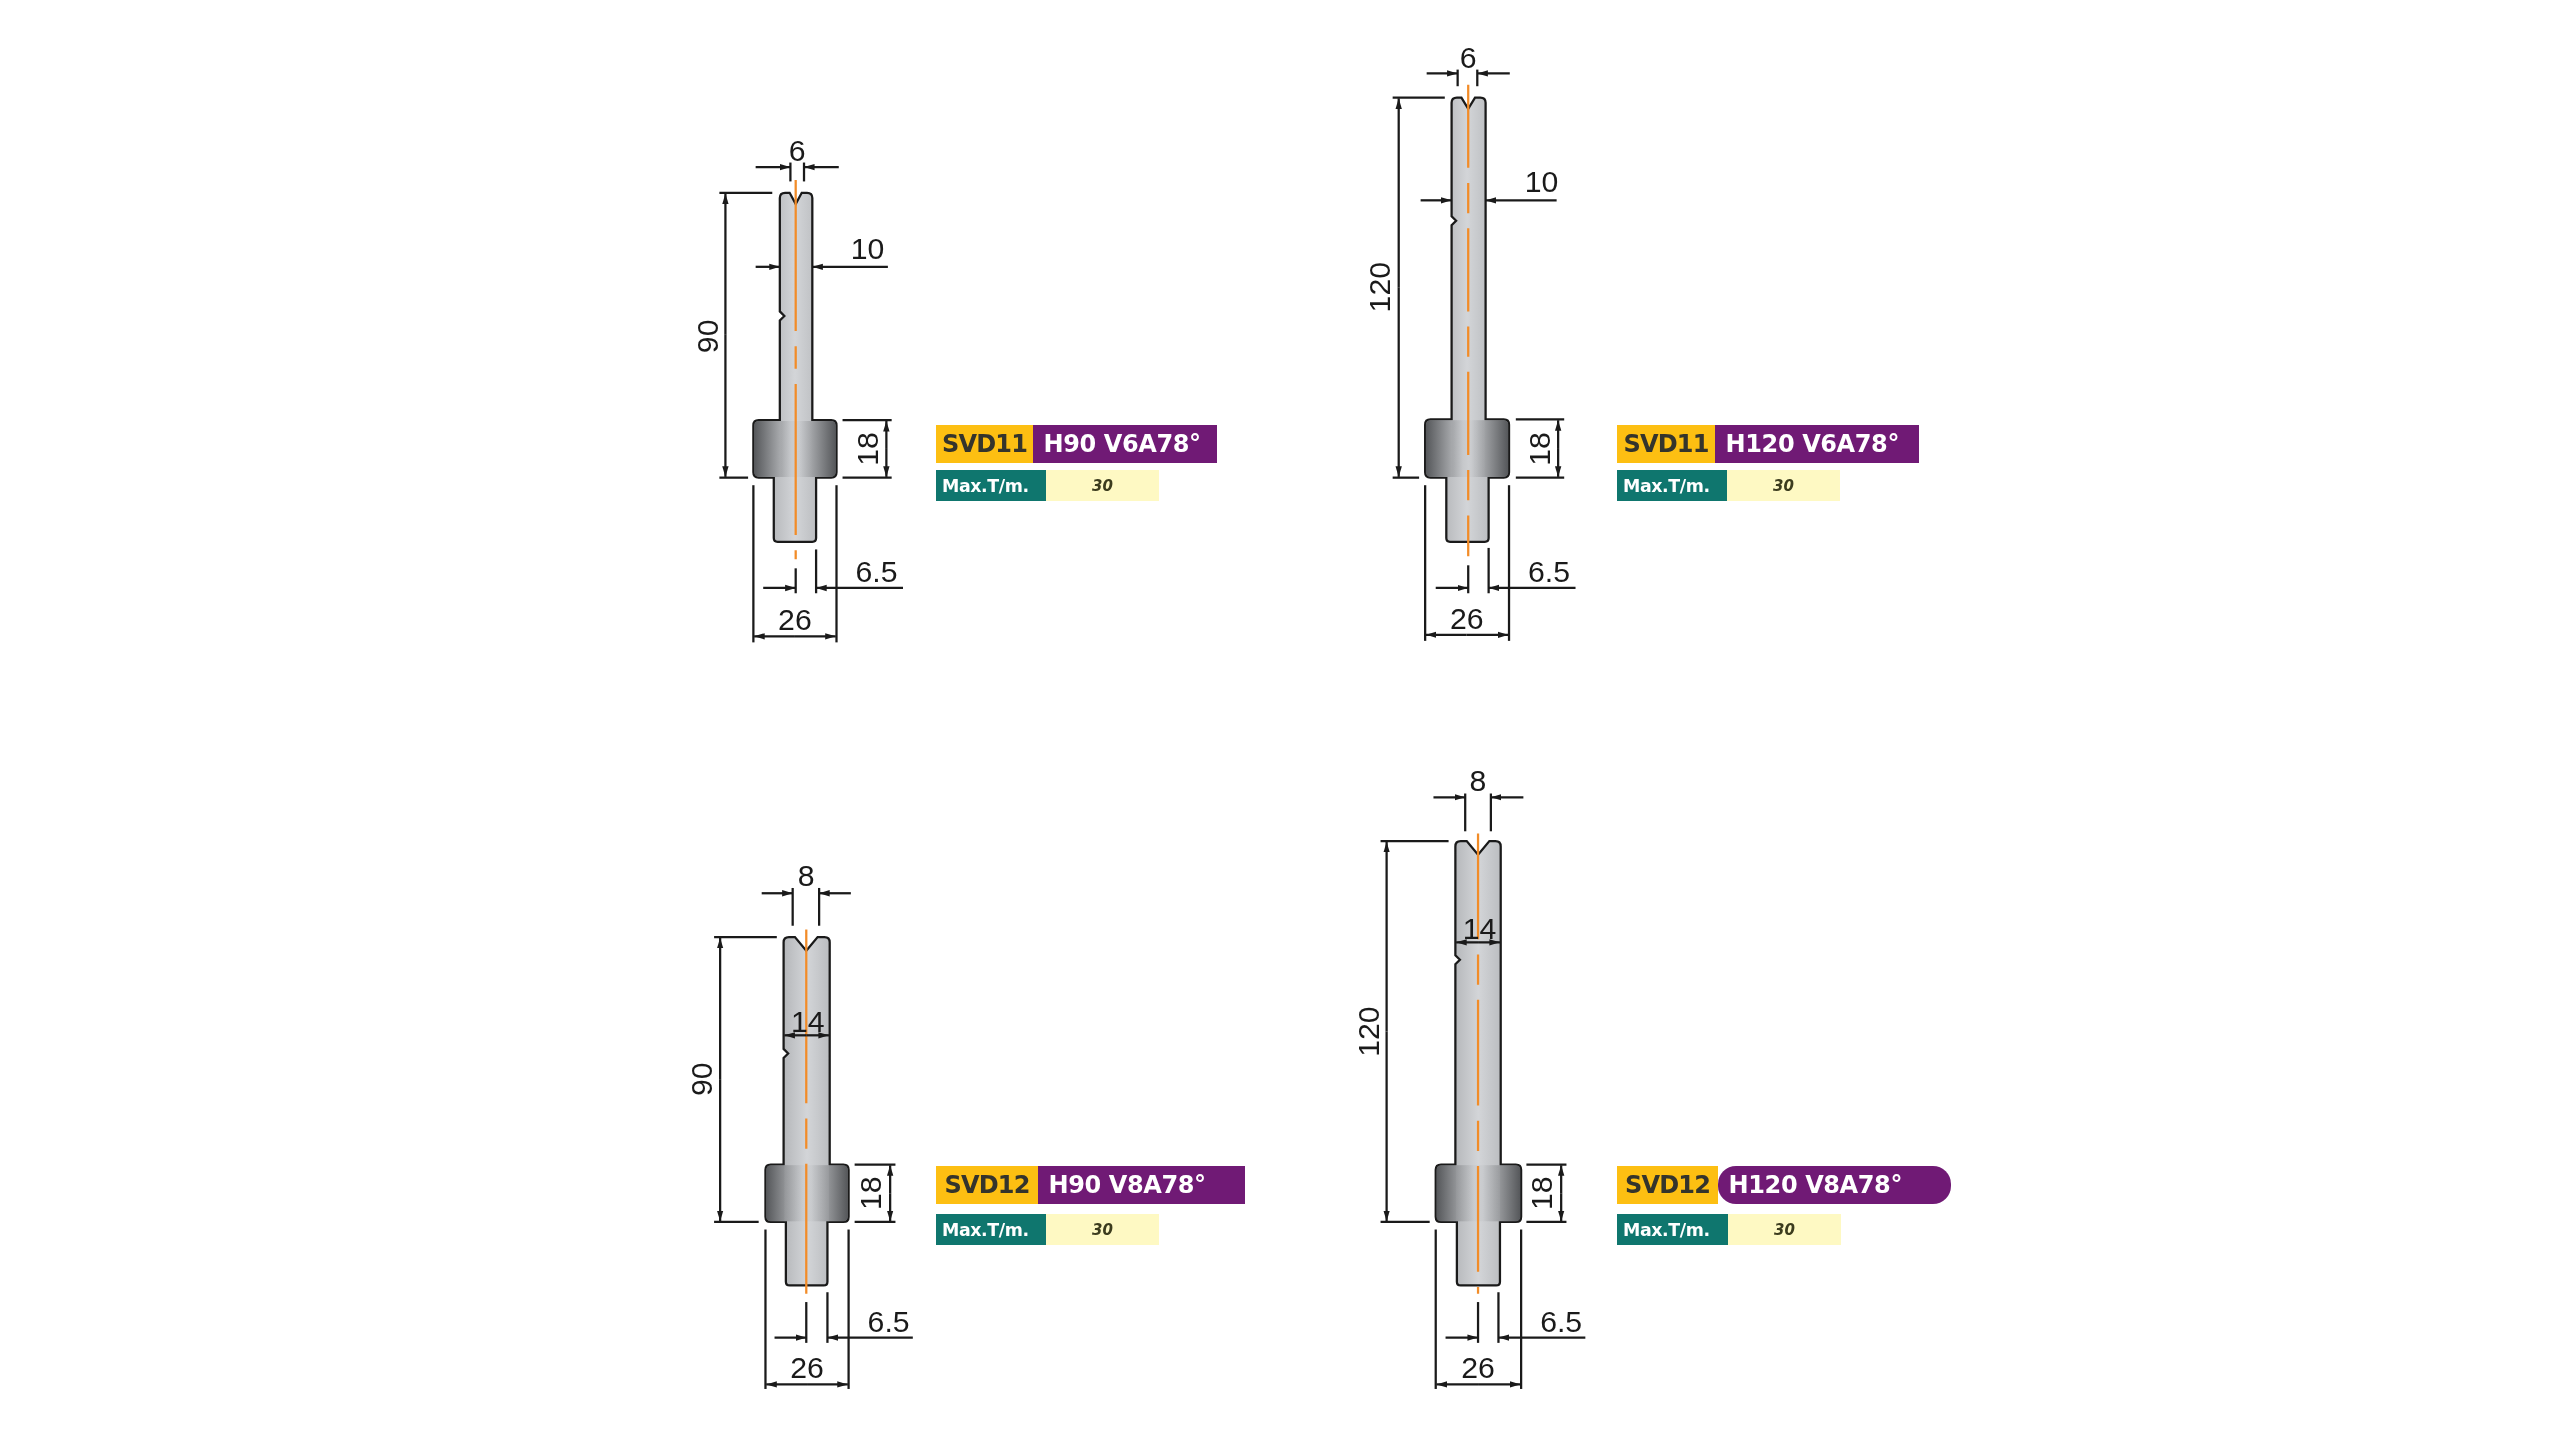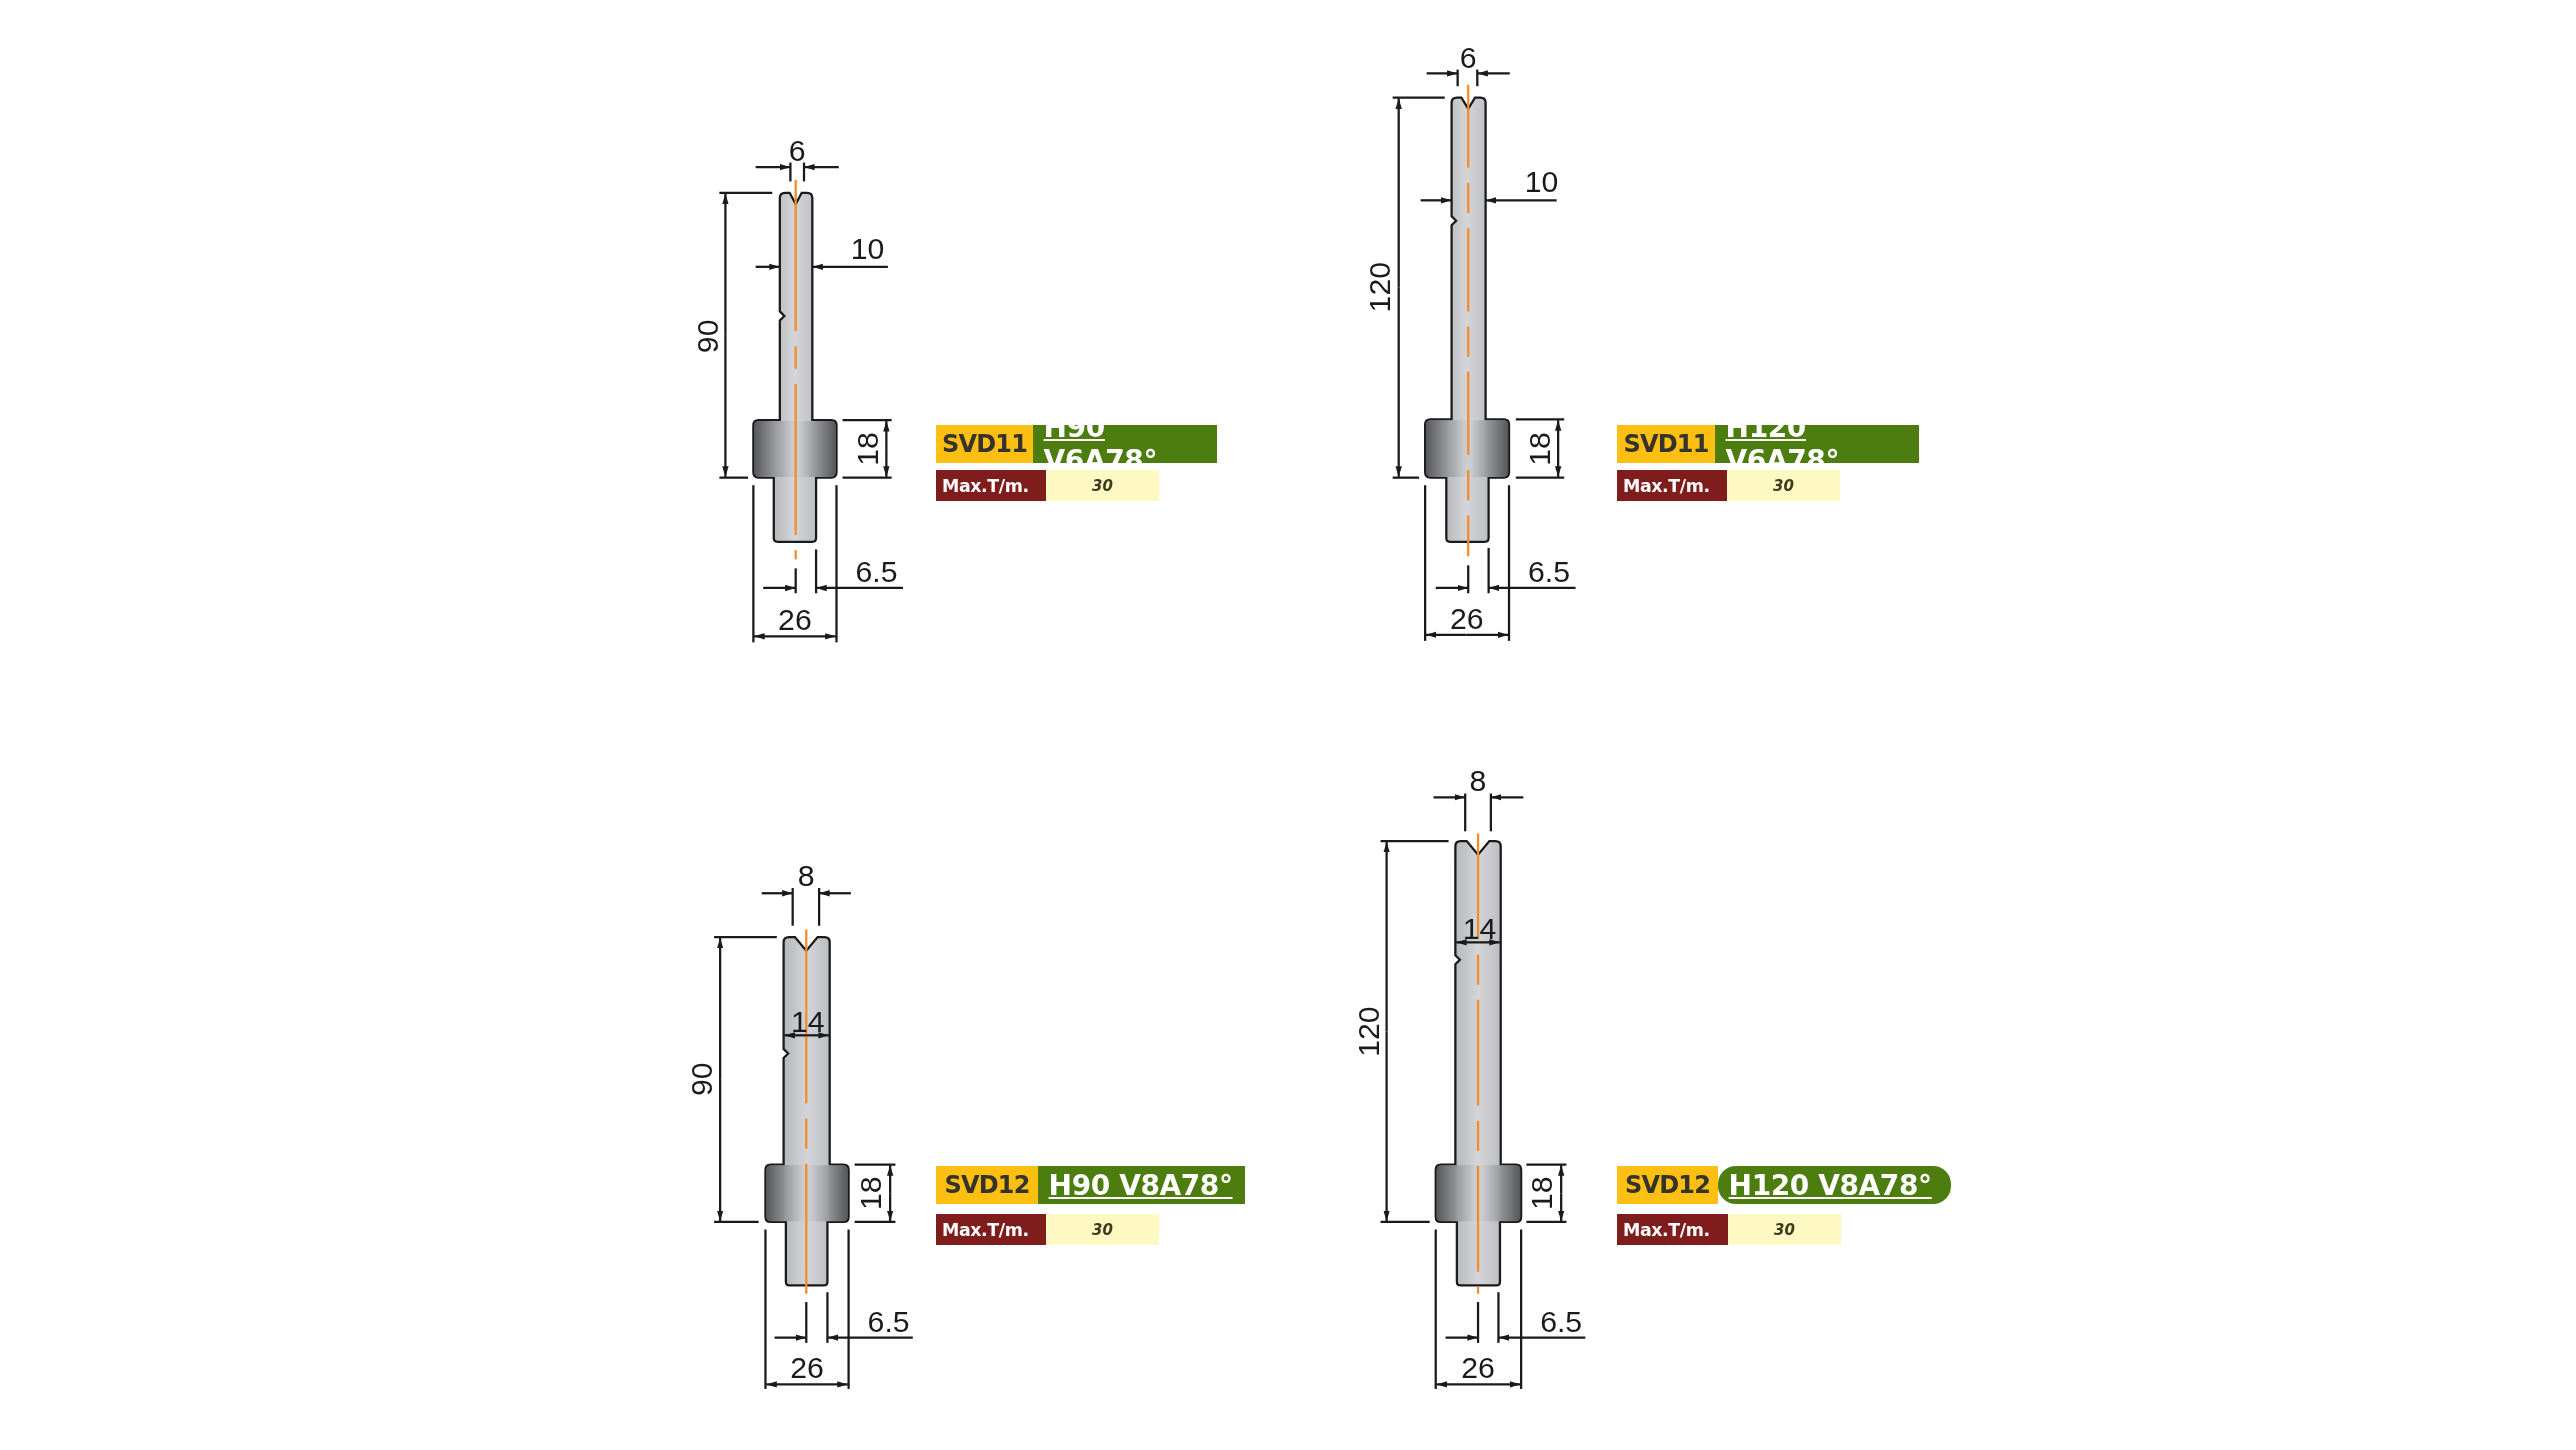--- a/index.html
+++ b/index.html
@@ -2,22 +2,22 @@
 <html style="font-size:12px"><head>
 <meta charset="utf-8">
 <style>
   html, body { margin: 0; padding: 0; background: #ffffff; }
   body { width: 2576px; height: 1451px; position: relative; overflow: hidden; font-family: "Liberation Sans", "DejaVu Sans", sans-serif; }
   #canvas { position: absolute; left: 0; top: 0; width: 2576px; height: 1451px; }
   .dim-text { font-family: "Liberation Sans", "DejaVu Sans", sans-serif; font-size: 40px; fill: #1a1a1a; }
   .spec { position: absolute; font-family: "DejaVu Sans", "Liberation Sans", sans-serif; }
   .spec-row { position: absolute; display: flex; align-items: stretch; margin-left: 20px; }
   .code-cell { background: #FDBF12; color: #34342c; font-weight: bold; font-size: 24px; display: flex; align-items: center; justify-content: center; letter-spacing: -0.8px; }
-  .name-cell { background: #4d7c0f; color: #ffffff; font-weight: bold; font-size: 28px; display: flex; align-items: center; padding-left: 10.6px; box-sizing: border-box; letter-spacing: -0.4px; text-decoration: underline; }
-  .maxlabel-cell { background: #7f1d1d; color: #ffffff; font-weight: bold; font-size: 17.4px; display: flex; align-items: center; padding-left: 6px; box-sizing: border-box; letter-spacing: -0.4px; }
+  .name-cell { background: #701a75; color: #ffffff; font-weight: bold; font-size: 24px; display: flex; align-items: center; padding-left: 10.6px; box-sizing: border-box; letter-spacing: -0.4px; }
+  .maxlabel-cell { background: #0f766e; color: #ffffff; font-weight: bold; font-size: 17.4px; display: flex; align-items: center; padding-left: 6px; box-sizing: border-box; letter-spacing: -0.4px; }
   .maxval-cell { background: #fef9c3; color: #3c3c1e; font-weight: bold; font-size: 15px; display: flex; align-items: center; justify-content: center; font-style: italic; }
 </style>
 </head>
 <body>
 
 <svg id="canvas" xmlns="http://www.w3.org/2000/svg" width="2576" height="1451" viewBox="0 0 3409 1920">
   <defs>
     <linearGradient id="gBody" x1="0" x2="1" y1="0" y2="0">
       <stop offset="0" stop-color="#9ea0a3"></stop>
       <stop offset="0.5" stop-color="#d3d5d8"></stop>

